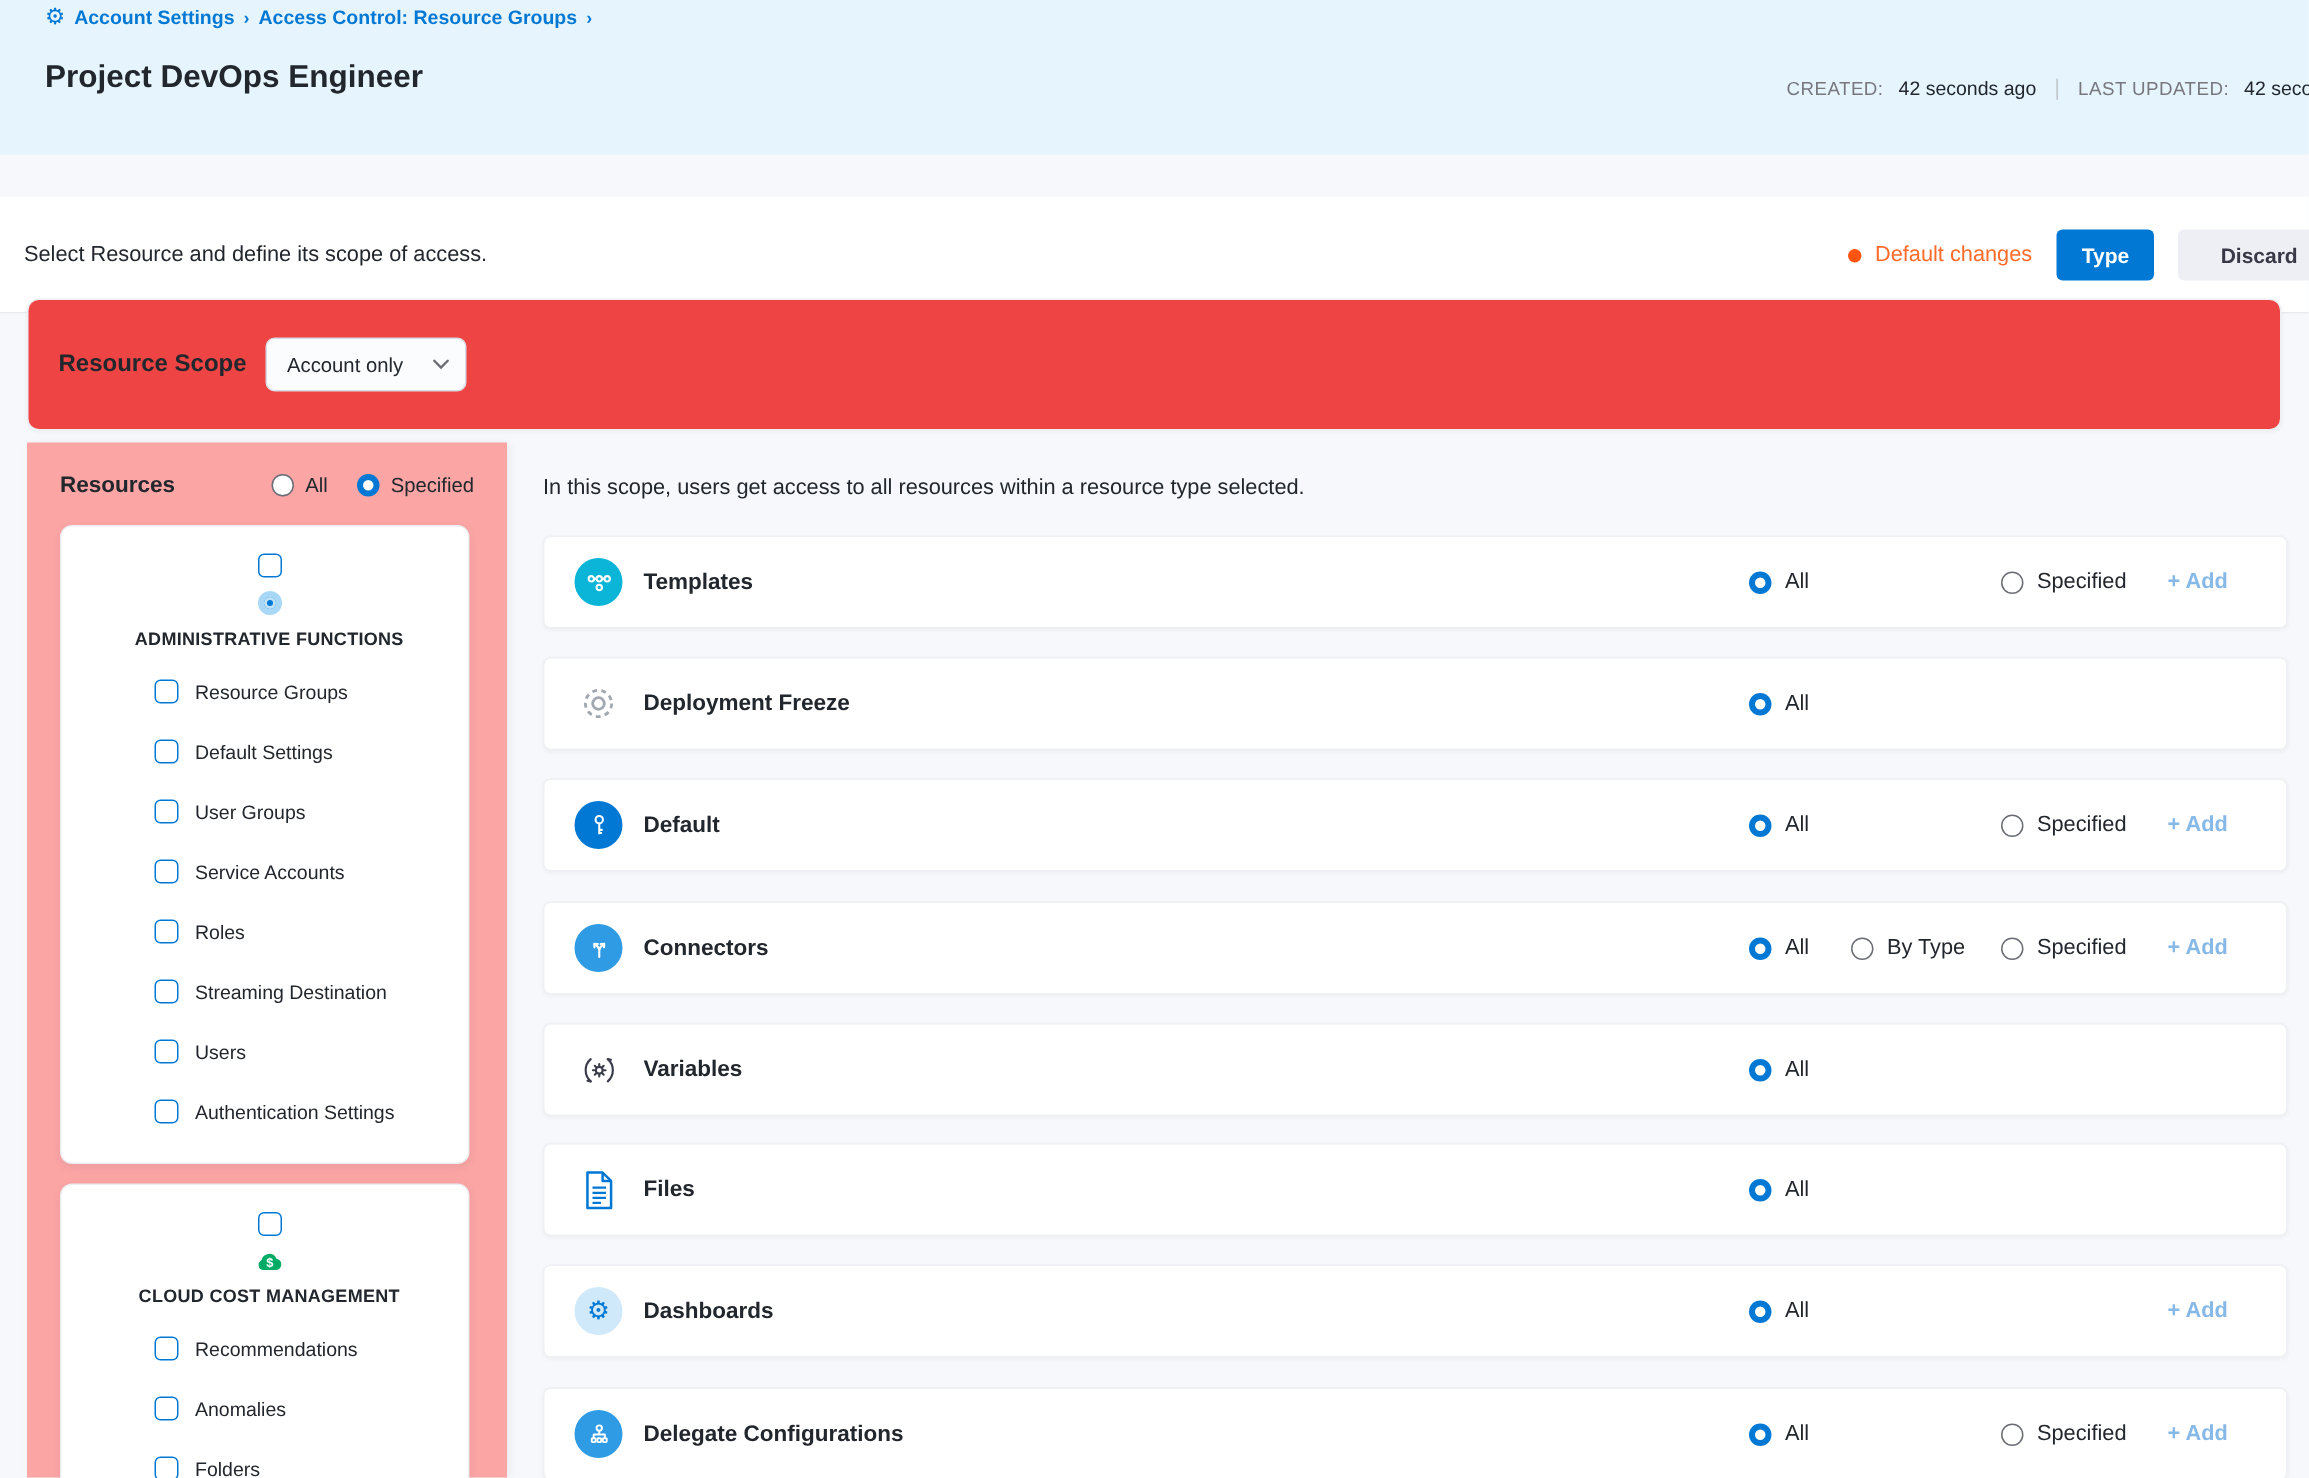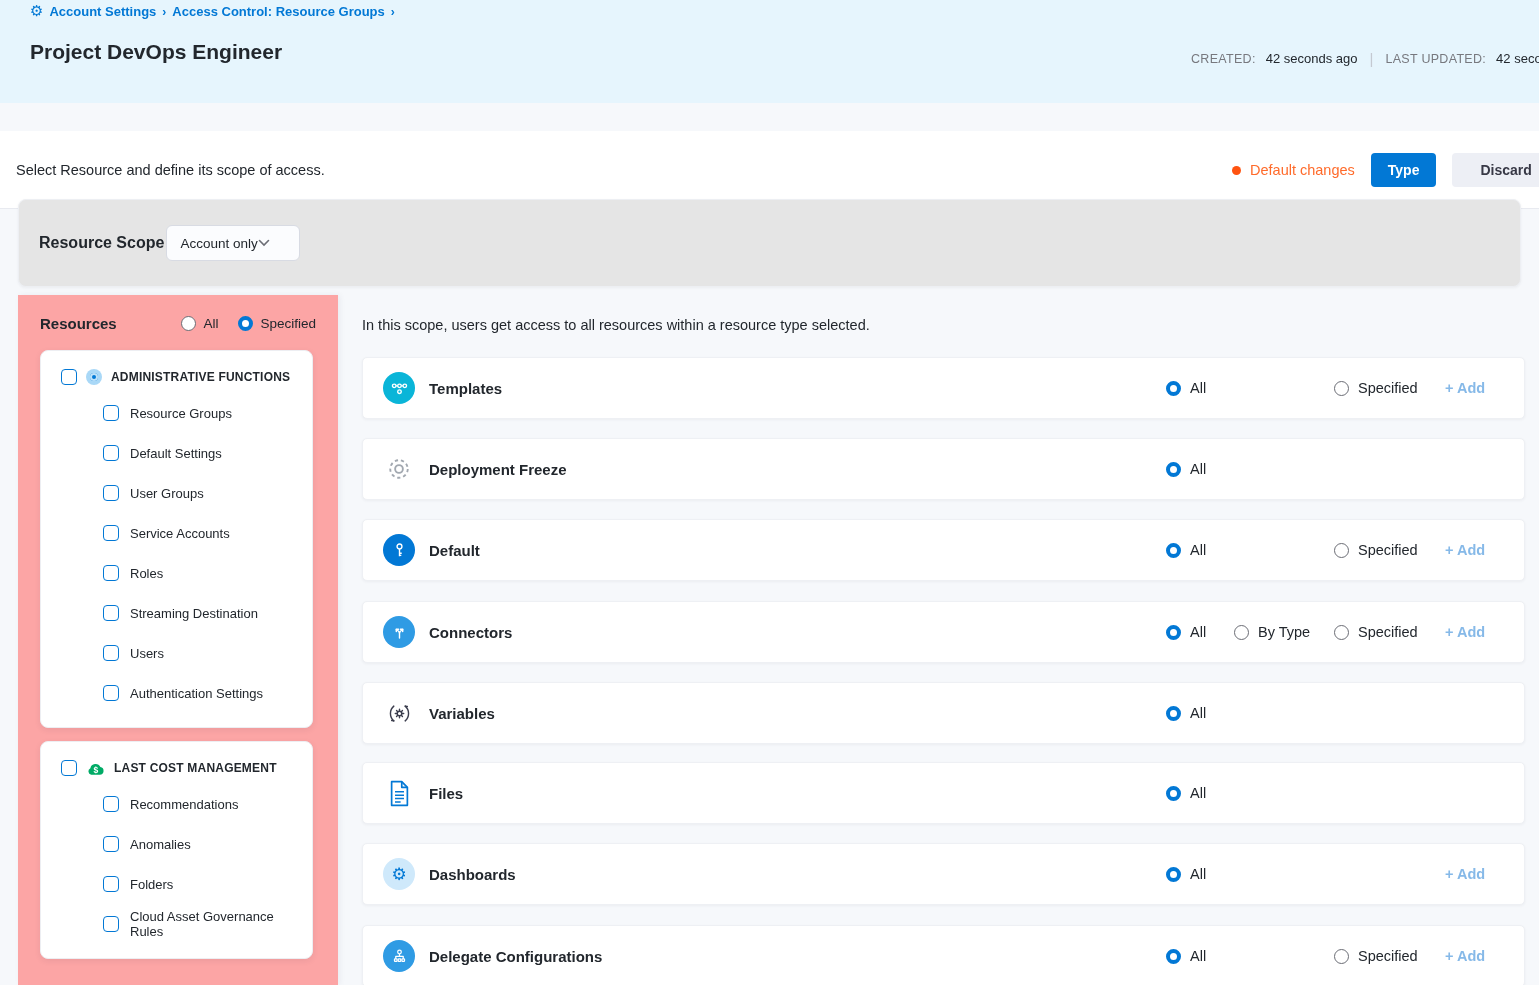--- a/index.html
+++ b/index.html
@@ -28,45 +28,45 @@
   .toolbar-right { position:absolute; left:1232px; top:0; height:78px; display:flex; align-items:center;
     gap:16px; white-space:nowrap; }
   .unsaved { display:flex; align-items:center; gap:9px; color:#ff6b2b; font-size:14.5px; }
   .unsaved-dot { width:9px; height:9px; border-radius:50%; background:#ff5310; display:inline-block; }
   .btn { border:none; border-radius:4px; font-size:14px; font-weight:700; padding:9px 17px;
     cursor:pointer; font-family:inherit; }
   .btn-save { background:#0278d5; color:#ffffff; }
   .btn-discard { background:#edeff5; color:#383946; padding:9px 28px; }
 
   
-  .scope-card { position:absolute; top:199px; left:18px; width:1503px; height:88px; background:#e5e5e5;
+  .scope-card { position:absolute; top:199px; left:18px; width:1503px; height:88px; background:#ef4444;
     border:1px solid #edeff3; border-radius:8px; box-shadow:0 1px 3px rgba(40,41,61,.05);
-    display:flex; align-items:center; padding-left:20px; gap:2px; }
+    display:flex; align-items:center; padding-left:20px; gap:13px; }
   .scope-label { font-size:16px; font-weight:700; color:#22272d; }
-  .scope-dd { display:flex; align-items:center; justify-content:flex-start; width:134px; height:36px;
+  .scope-dd { display:flex; align-items:center; justify-content:space-between; width:134px; height:36px;
     border:1px solid #d8dbe3; border-radius:6px; background:#fbfcfe; padding:0 10px 0 13px;
     font-size:13.5px; font-weight:500; cursor:pointer; }
   .scope-dd svg { flex:none; }
 
   
   .res-panel { position:absolute; top:295px; left:18px; width:320px; height:690px; background:#fca5a5;
     box-shadow:2px 0 6px rgba(40,41,61,.06); }
   .res-panel-header { display:flex; align-items:center; padding:20px 22px 0 22px; }
   .res-title { font-size:15px; font-weight:700; flex:1; }
   .res-opts { display:flex; align-items:center; gap:20px; }
   .res-opt { display:flex; align-items:center; gap:7px; font-size:13.5px; cursor:pointer; }
 
   .radio { width:15px; height:15px; border-radius:50%; background:#ffffff;
     border:1.5px solid #6b6d75; flex:none; display:inline-block; }
   .radio.sel { border:4.5px solid #0278d5; }
 
   .groups { padding:18px 0 0 22px; }
   .group-card { width:273px; background:#ffffff; border:1px solid #edeef2; border-radius:8px;
     box-shadow:0 2px 6px rgba(40,41,61,.08); padding:18px 14px 14px 20px; margin-bottom:13px; }
-  .group-head { display:flex; align-items:center; gap:9px; margin-bottom:8px; }
+  .group-head { display:flex; align-items:center; gap:9px; margin-bottom:8px;flex-direction:column; }
   .group-name { font-size:12px; font-weight:600; color:#22272d; letter-spacing:.2px; }
   .checkbox { width:16px; height:16px; border:1.5px solid #0278d5; border-radius:4px;
     background:#ffffff; flex:none; display:inline-block; cursor:pointer; }
   .group-items { margin-left:42px; }
   .group-item { display:flex; align-items:center; gap:11px; min-height:40px; font-size:13px; }
   .admin-badge { width:16px; height:16px; border-radius:50%; background:#a9d8f7; flex:none;
     display:flex; align-items:center; justify-content:center; }
   .admin-dot { width:8px; height:8px; border-radius:50%; background:#0278d5;
     box-shadow:inset 0 0 0 2px #bfe2f9; }
 
@@ -190,21 +190,21 @@
           </div>
         </div>
       </div>
       <div class="group-card">
         <div class="group-head">
       <span class="checkbox"></span>
       <svg width="19" height="15" viewBox="0 0 20 15">
             <path d="M5.5 14h9a4 4 0 0 0 .6-7.95A5.5 5.5 0 0 0 4.6 7.2 3.6 3.6 0 0 0 5.5 14z" fill="#00ab66"></path>
             <text x="10.4" y="12" font-size="9" fill="#fff" text-anchor="middle" font-weight="bold" font-family="Liberation Sans, sans-serif">$</text>
           </svg>
-      <span class="group-name">LAST COST MANAGEMENT</span>
+      <span class="group-name">CLOUD COST MANAGEMENT</span>
     </div>
         <div class="group-items">
           <div class="group-item">
        <span class="checkbox"></span>
        <span>Recommendations</span>
           </div>
           <div class="group-item">
        <span class="checkbox"></span>
        <span>Anomalies</span>
           </div>

